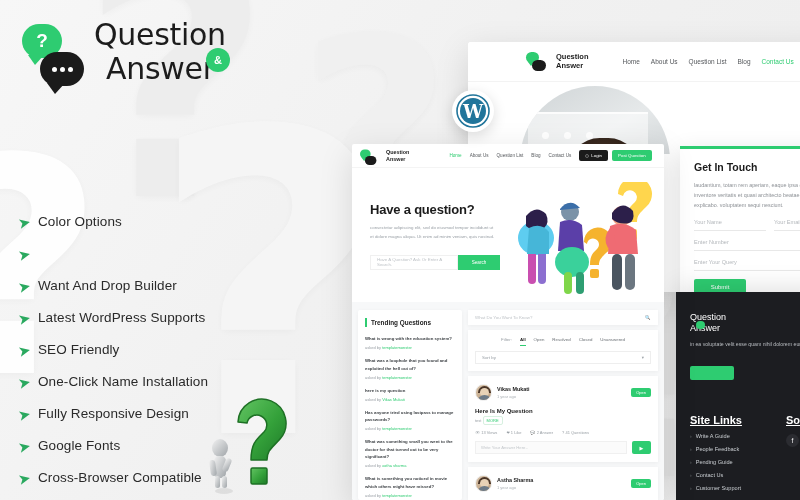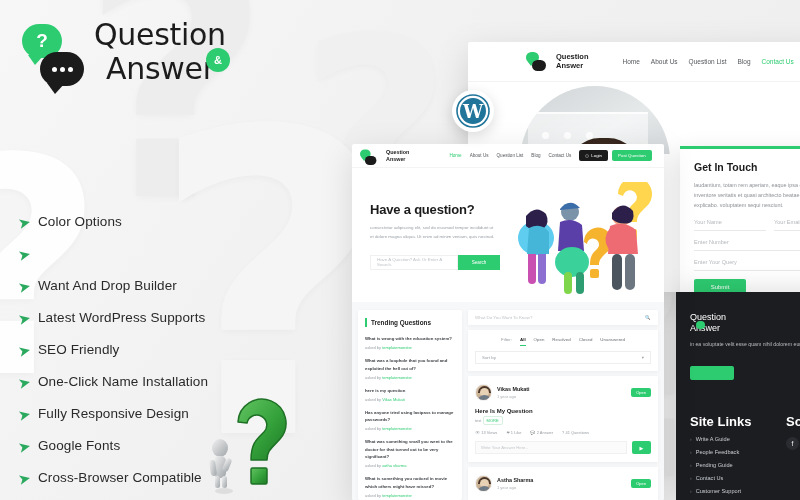--- a/index.html
+++ b/index.html
@@ -140,21 +140,21 @@
   
   .mock-dark {
     position: absolute; left: 676px; top: 292px; width: 152px; height: 208px;
     background: #1c1d21; overflow: hidden; box-shadow: 0 -4px 24px rgba(0,0,0,.12);
   }
   .df-logo { position:absolute; left: 14px; top: 20px; }
   .df-logo .lt { font-size: 9px; color:#fff; line-height:1.2; font-weight:500;}
   .df-dot { position:absolute; left: 6px; top: 9px; width:9px;height:8px;border-radius:5px;background:#2ecc71;}
   .df-p { position:absolute; left:14px; top:48px; width:160px; font-size:5.2px; color:#b8bcc0; line-height:1.9;}
   .df-btn { position:absolute; left:14px; top:74px; width:44px;height:14px;background:#2ecc71;border-radius:2px;}
-  .df-h { font-size: 13px; color:#fff; font-weight:700; }
+  .df-h { font-size: 11px; color:#fff; font-weight:700;text-decoration:underline; }
   .df-col-links { position:absolute; left: 14px; top: 122px; }
   .df-col-social { position:absolute; left: 110px; top: 122px; }
   .df-li { display:flex; align-items:center; gap:4px; margin-top:7px; font-size:5.6px; color:#c9cdd1; }
   .df-li .ar { color:#6c7075; font-size:5px; }
   .soc-row { display:flex; gap:5px; margin-top: 8px; }
   .soc {
     width:13px;height:13px;border-radius:50%;background:#2b2c31;
     display:flex;align-items:center;justify-content:center;color:#fff;font-size:6.5px;
   }
 

